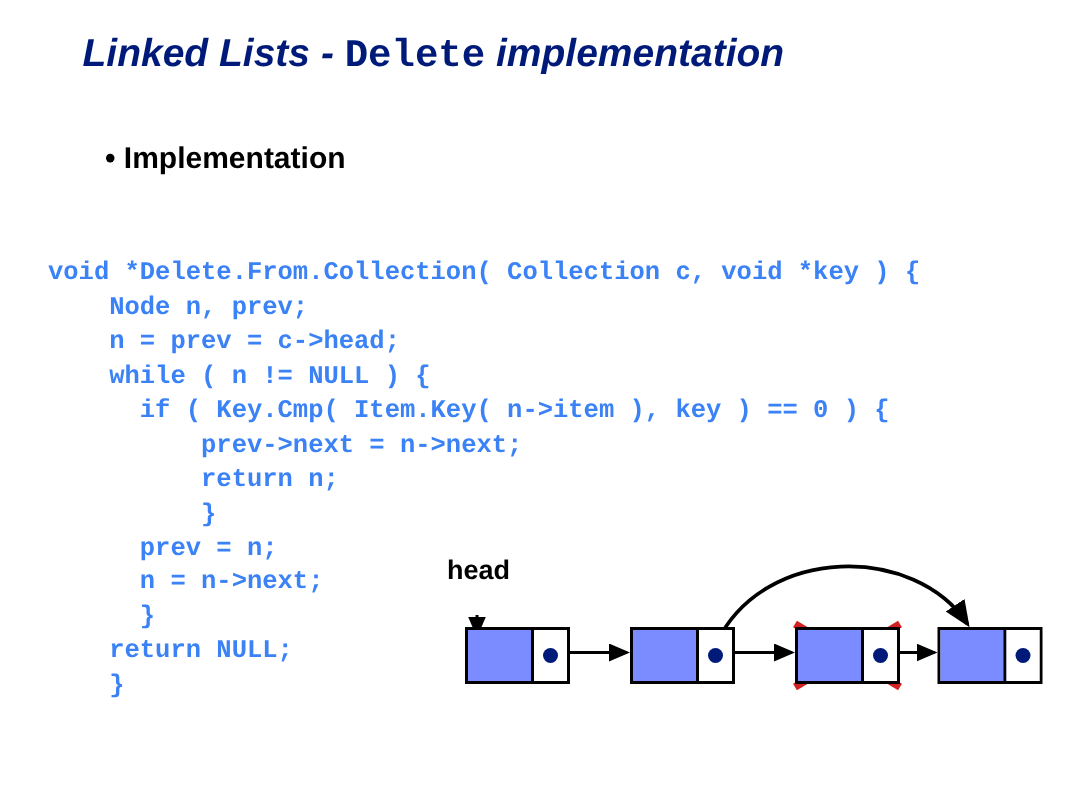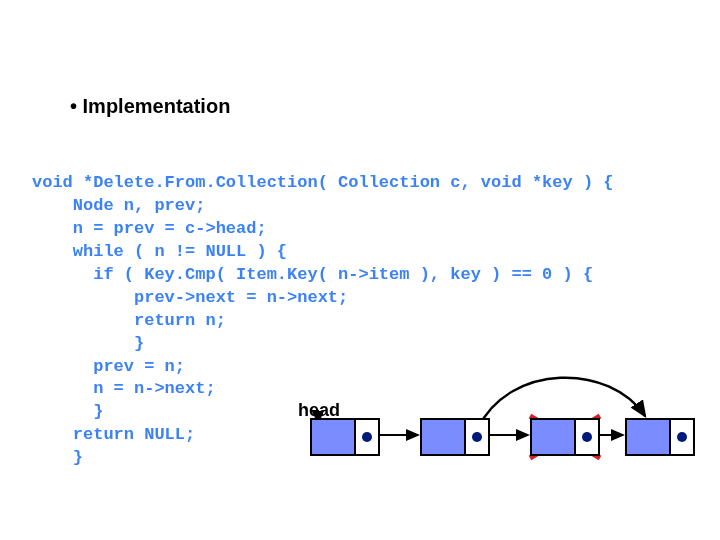--- a/index.html
+++ b/index.html
@@ -60,21 +60,21 @@
     width: 420px;
     height: 120px;
   }
   .head-label {
     position: absolute;
     font-family: Arial, sans-serif;
     font-size: 18px;
     font-weight: bold;
     color: #000;
     left: 18px;
-    top: 32px;
+    top: 2px;
   }
   .node {
     position: absolute;
     top: 50px;
     height: 34px;
     border: 2px solid #000;
     display: flex;
   }
   .node .data {
     width: 42px;
@@ -104,20 +104,23 @@
     width: 420px;
     height: 120px;
     overflow: visible;
   }
 </style>
 </head>
 <body>
 
 <div class="slide">
 
+  <div class="title">
+    <span>Linked Lists - </span><span class="mono">Delete</span><span> implementation</span>
+  </div>
 
   <div class="bullet">
     <span>Implementation</span>
   </div>
 
   <pre class="code">void *Delete.From.Collection( Collection c, void *key ) {
     Node n, prev;
     n = prev = c-&gt;head;
     while ( n != NULL ) {
       if ( Key.Cmp( Item.Key( n-&gt;item ), key ) == 0 ) {

